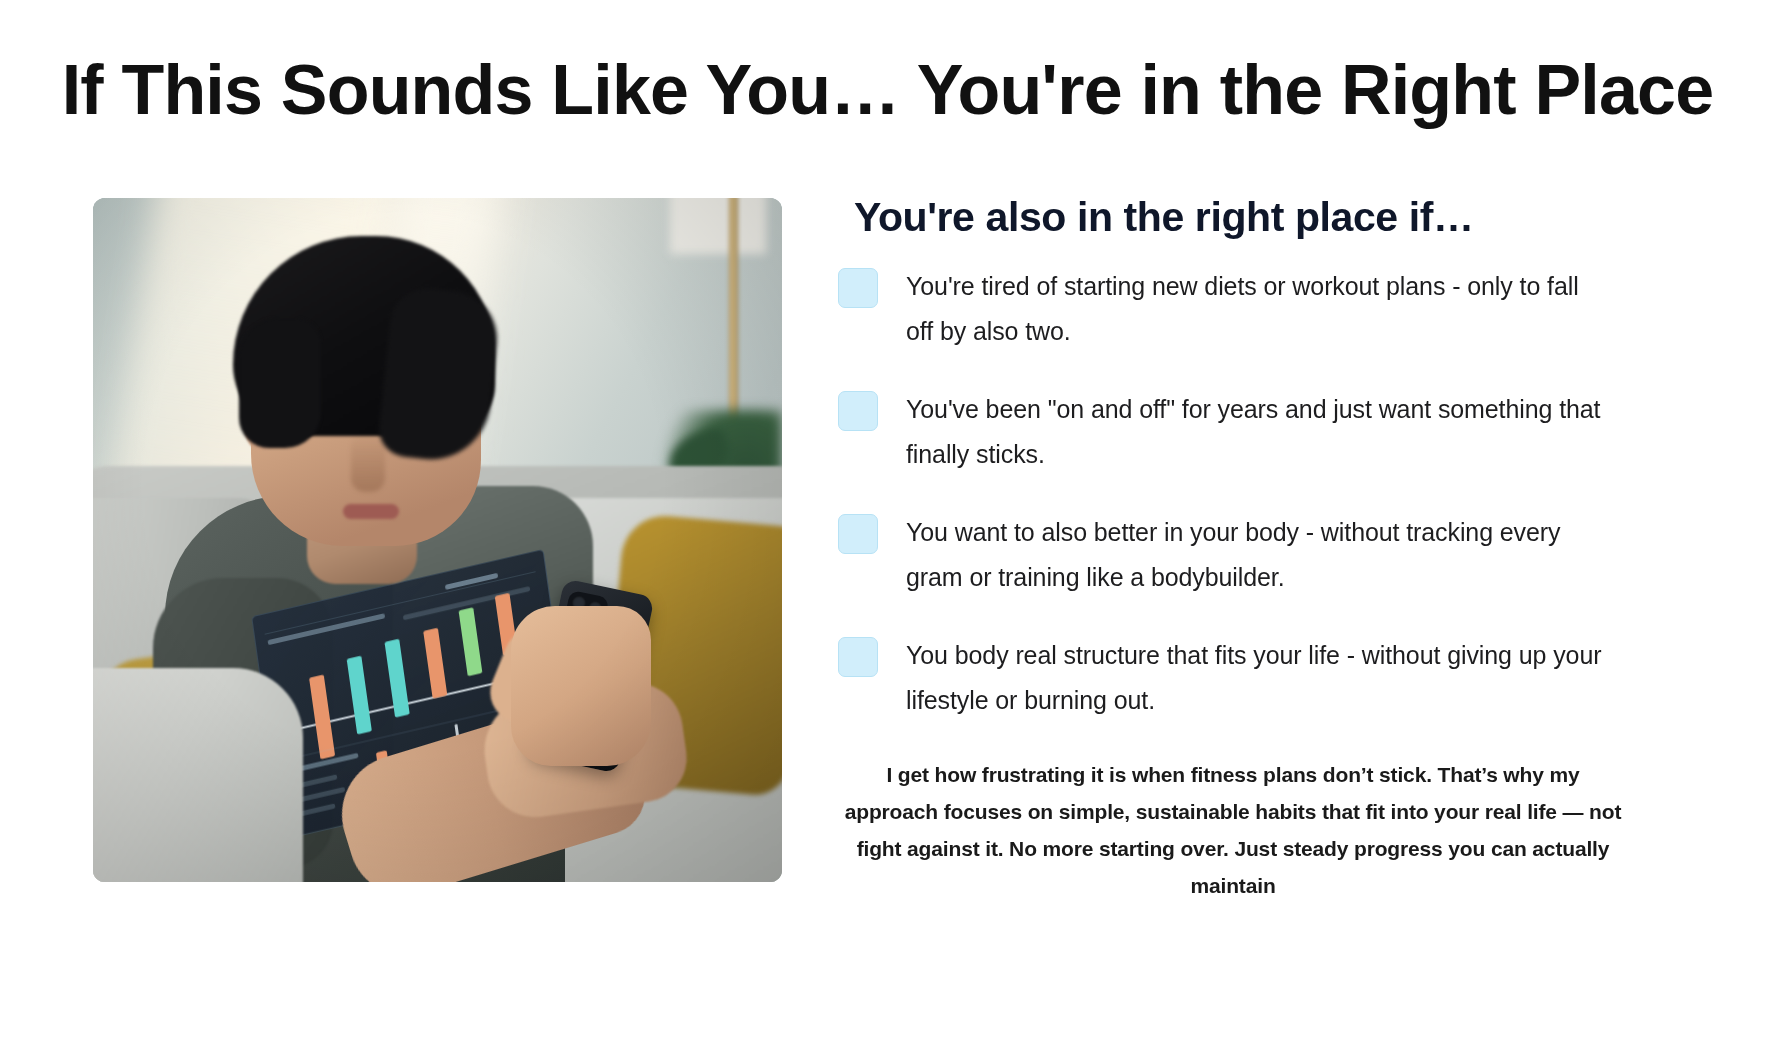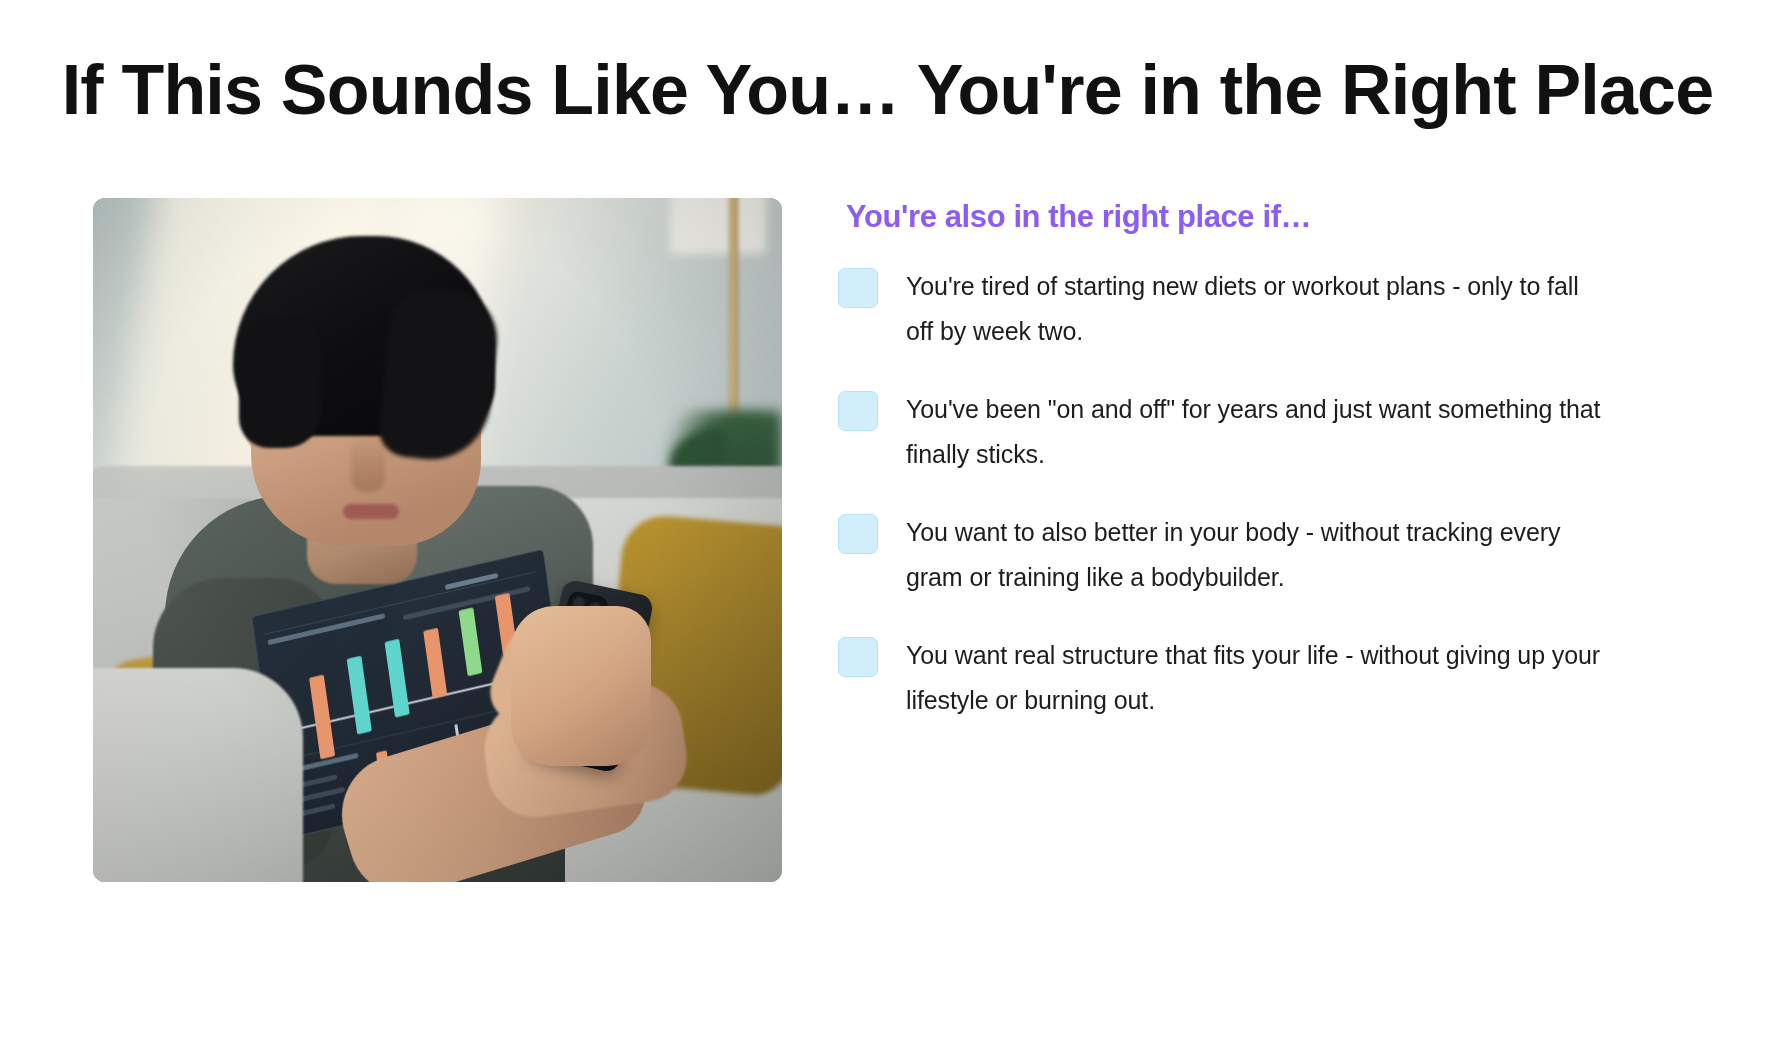--- a/index.html
+++ b/index.html
@@ -495,26 +495,26 @@
 
   
   .right-col {
     position: absolute;
     left: 838px;
     top: 0;
     width: 800px;
   }
 
   .sub-heading {
-    font-size: 31px;
+    font-size: 41px;
     line-height: 38px;
     font-weight: 700;
     letter-spacing: -0.4px;
-    color: #8b5cf6;
-    margin: 0 0 28px 8px;
+    color: #0f172a;
+    margin: 0 0 28px 16px;
   }
 
   .check-list {
     list-style: none;
   }
 
   .check-item {
     display: flex;
     align-items: flex-start;
     margin-bottom: 33px;
@@ -634,32 +634,33 @@
       </div>
     </div>
 
     <div class="right-col">
 
       <h2 class="sub-heading">You're also in the right place if…</h2>
 
       <ul class="check-list">
         <li class="check-item">
           <span class="checkbox"></span>
-          <span class="check-text">You're tired of starting new diets or workout plans - only to fall off by week two.</span>
+          <span class="check-text">You're tired of starting new diets or workout plans - only to fall off by also two.</span>
         </li>
         <li class="check-item">
           <span class="checkbox"></span>
           <span class="check-text">You've been "on and off" for years and just want something that finally sticks.</span>
         </li>
         <li class="check-item">
           <span class="checkbox"></span>
           <span class="check-text">You want to also better in your body - without tracking every gram or training like a bodybuilder.</span>
         </li>
         <li class="check-item">
           <span class="checkbox"></span>
-          <span class="check-text">You want real structure that fits your life - without giving up your lifestyle or burning out.</span>
+          <span class="check-text">You body real structure that fits your life - without giving up your lifestyle or burning out.</span>
         </li>
       </ul>
 
+      <p class="closing">I get how frustrating it is when fitness plans don’t stick. That’s why my approach focuses on simple, sustainable habits that fit into your real life — not fight against it. No more starting over. Just steady progress you can actually maintain</p>
 
     </div>
   </div>
 </div>
 
 </body></html>

